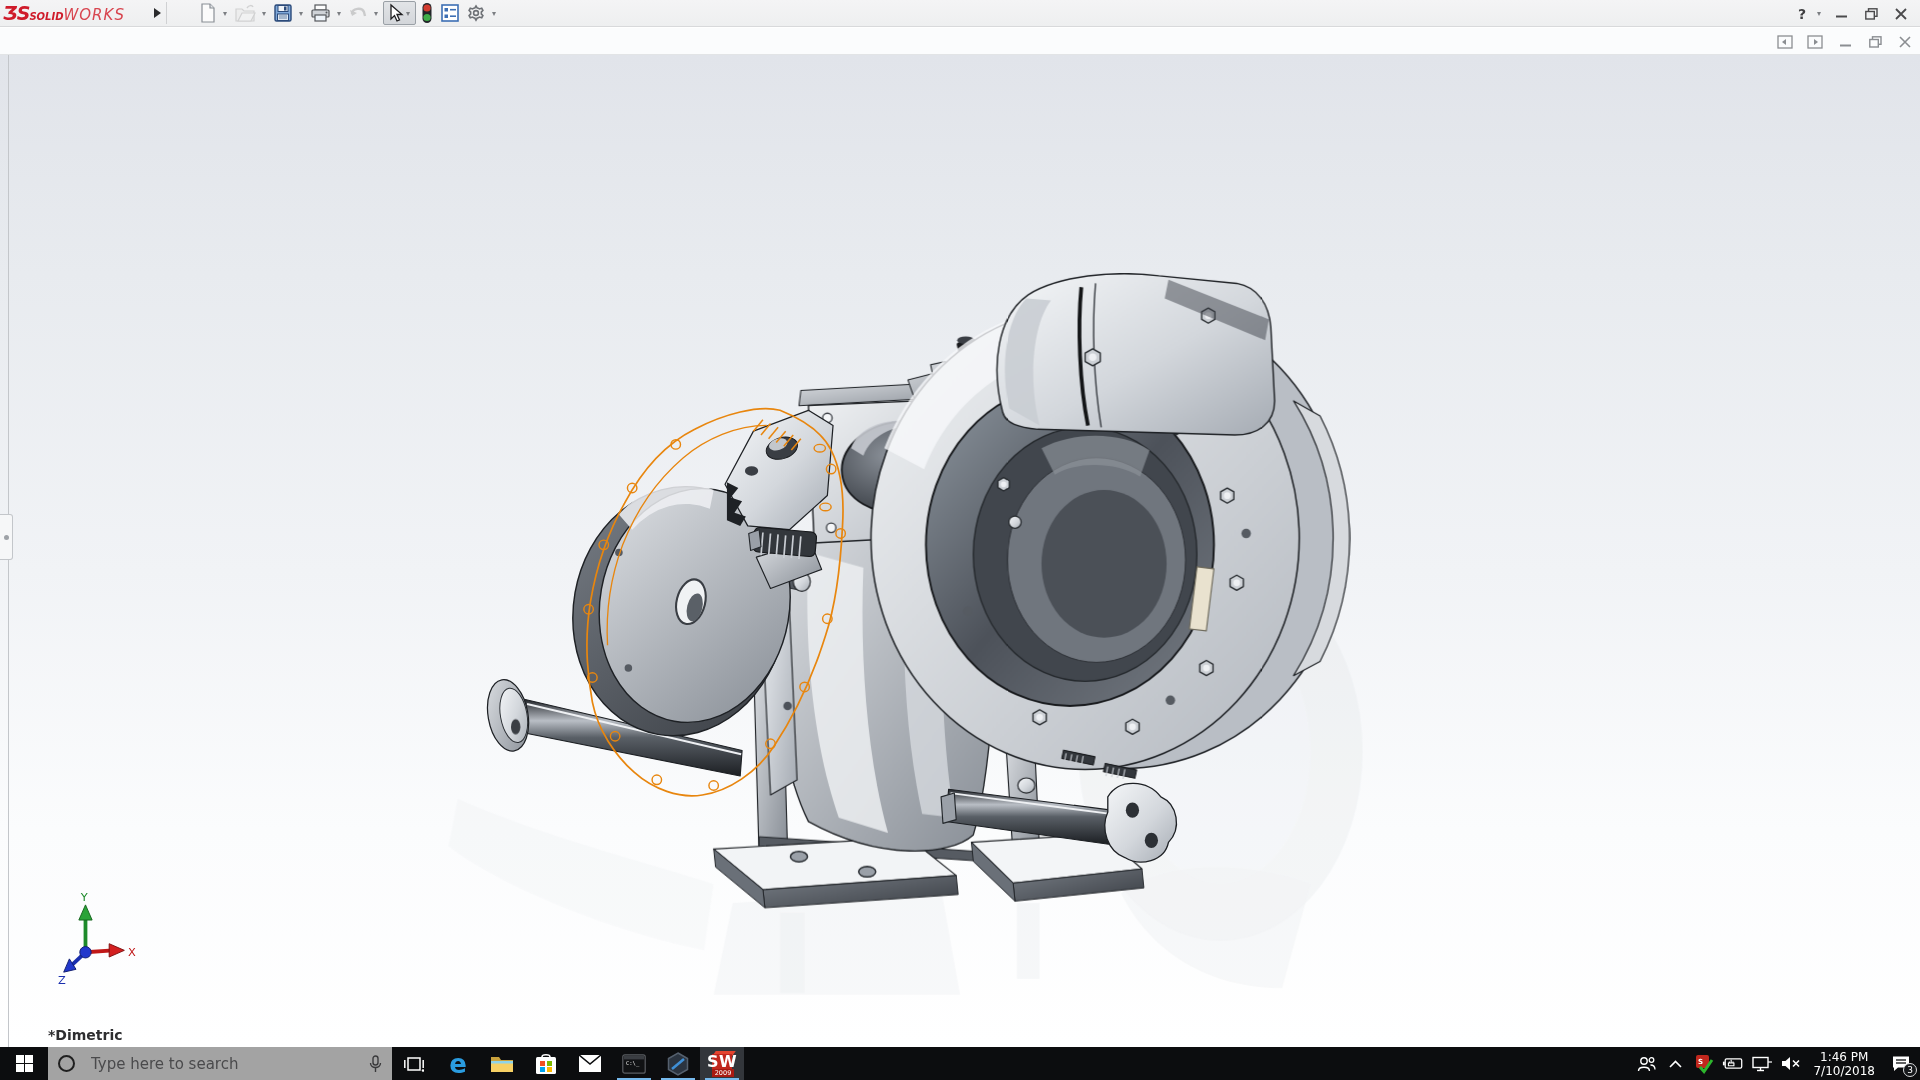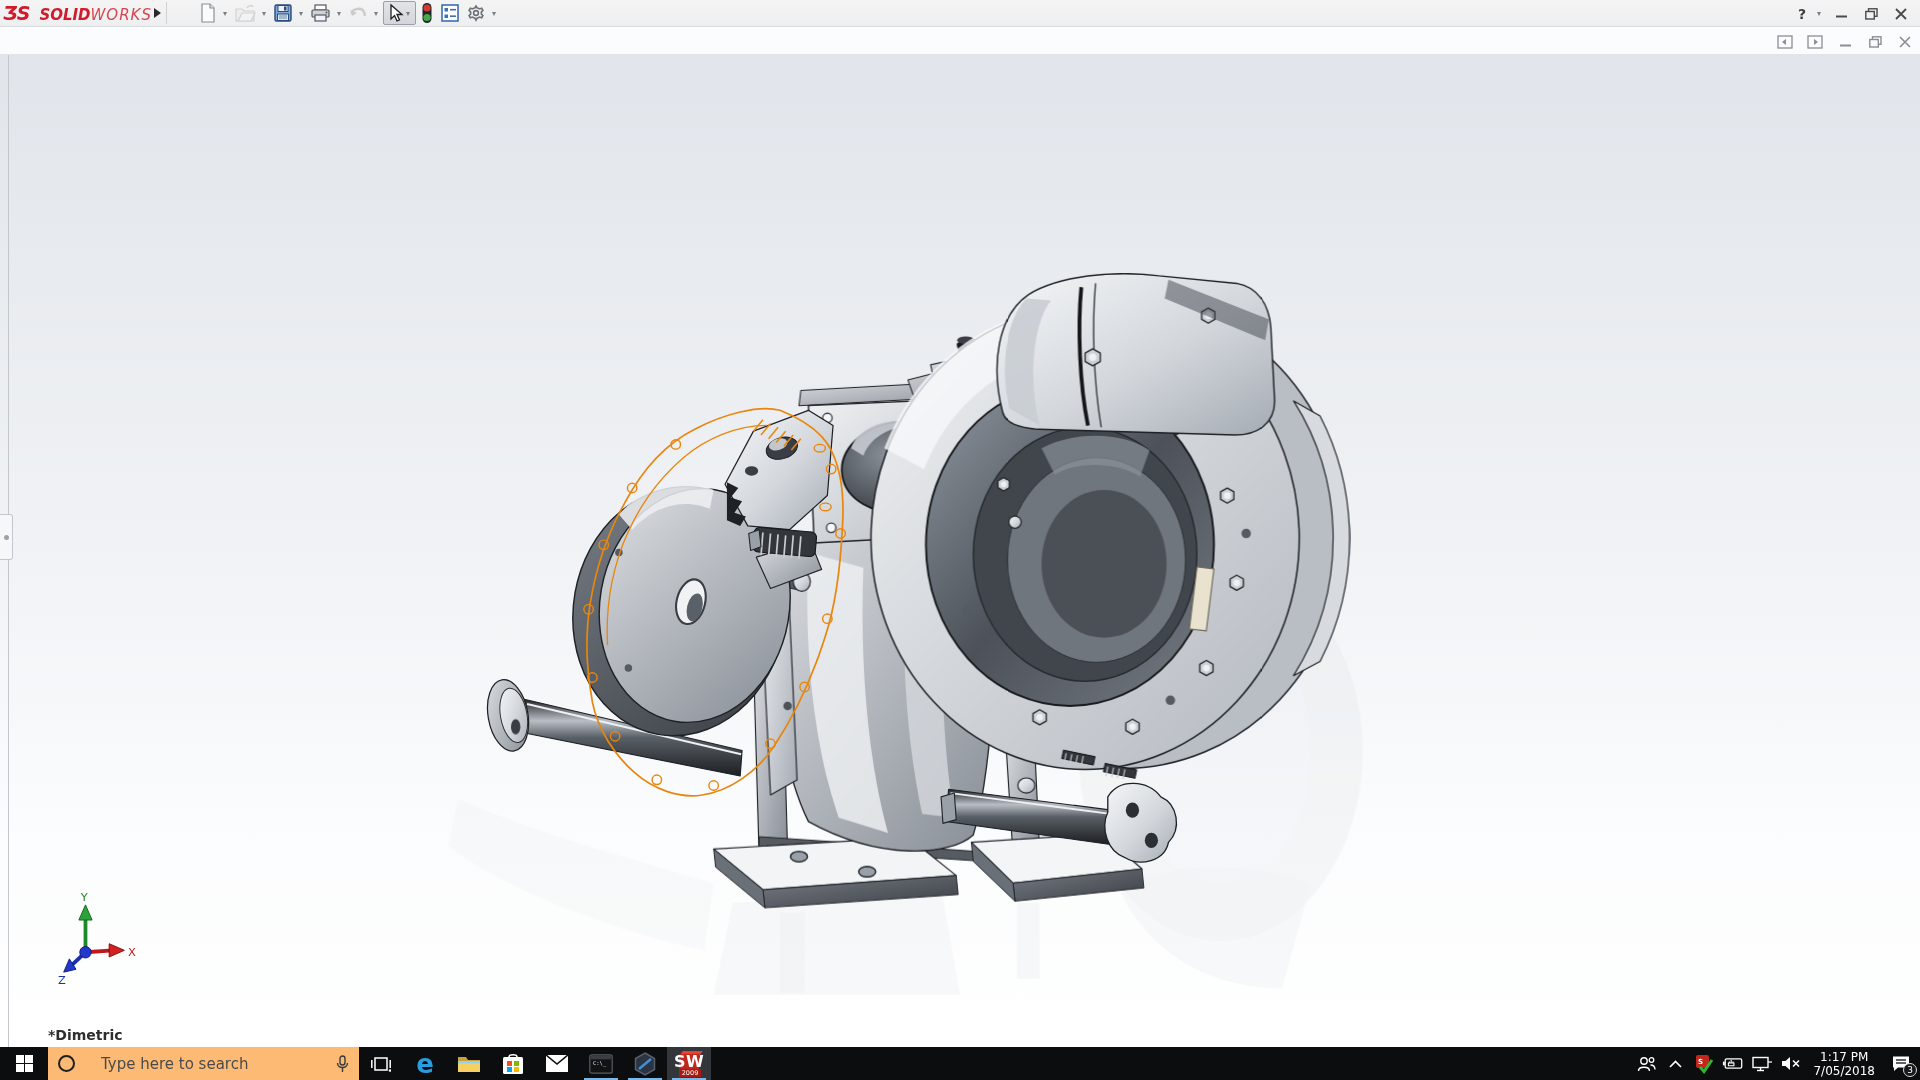--- a/index.html
+++ b/index.html
@@ -4,21 +4,21 @@
 <style>
   * { margin:0; padding:0; box-sizing:border-box; }
   html,body { width:1920px; height:1080px; overflow:hidden; font-family:"DejaVu Sans","Liberation Sans",sans-serif; background:#fff; }
 
   
   .titlebar { position:absolute; top:0; left:0; width:1920px; height:27px;
     background:linear-gradient(180deg,#f4f4f5,#eeeff0); border-bottom:1px solid #d8d9db;
     display:flex; align-items:center; }
   .brand { display:flex; align-items:baseline; padding-left:3px; width:150px; }
   .brand .glyph { font-style:italic; font-weight:bold; font-size:19px; color:#cf1b2a; letter-spacing:-1px; }
-  .brand .solid { font-style:italic; font-weight:bold; font-size:15px; color:#cf1b2a; margin-left:10px; letter-spacing:0px;}
+  .brand .solid { font-style:italic; font-weight:bold; font-size:10px; color:#cf1b2a; margin-left:0; letter-spacing:0px;}
   .brand .works { font-style:italic; font-weight:400; font-size:15px; color:#d8454f; letter-spacing:1px;}
   .flyout { width:14px; height:18px; display:flex; align-items:center; justify-content:center; cursor:pointer; }
   .tb-sep { width:1px; height:22px; background:#d0d1d3; margin:0 6px 0 2px; }
   .tools { display:flex; align-items:center; gap:2px; margin-left:24px; }
   .tool { display:flex; align-items:center; height:24px; padding:0 2px; border-radius:2px; }
   .tool.grayed { opacity:.45; filter:grayscale(.9); }
   .tool.active { background:linear-gradient(#e2e4e7,#d3d6da); border:1px solid #9aa0a6; }
   .caret { font-size:8px; color:#7b7e82; margin:0 3px 0 2px; }
   .title-center { position:absolute; left:530px; width:1270px; top:0; height:27px;
     display:flex; align-items:center; justify-content:center; font-size:13px; color:#3a3a3c; }
@@ -39,21 +39,21 @@
     border:1px solid #c3c6ca; border-left:none; border-radius:0 3px 3px 0; cursor:pointer;
     display:flex; align-items:center; justify-content:center; }
   .panel-tab .dot { width:5px; height:5px; border-radius:50%; background:#9ea2a7; }
   .view-label { position:absolute; left:14px; bottom:4px; font-size:14px; font-weight:bold; color:#2e2e30;margin-left:34px; }
   .model-svg { position:absolute; left:0; top:0; }
 
   
   .taskbar { position:absolute; bottom:0; left:0; width:1920px; height:33px; background:#0c0d0f;
     display:flex; align-items:stretch; }
   .start-btn { width:48px; display:flex; align-items:center; justify-content:center; cursor:pointer; }
-  .search-box { width:311px; background:#fdba74; display:flex; align-items:center; gap:26px; padding:0 10px; }
+  .search-box { width:344px; background:#a3a3a3; display:flex; align-items:center; gap:16px; padding:0 10px; }
   .cortana-ring { width:17px; height:17px; border:2.5px solid #1f1f1f; border-radius:50%; }
   .search-input { border:none; outline:none; flex:1; font-size:15px; color:#3f3f41; background:transparent;
     font-family:"DejaVu Sans",sans-serif; }
   .search-input::placeholder { color:#4a4a4c; opacity:1; }
   .tb-apps { display:flex; align-items:stretch; }
   .tb-app { width:44px; display:flex; align-items:center; justify-content:center; position:relative; cursor:pointer; }
   .tb-app.running::after { content:""; position:absolute; bottom:0; left:5px; right:5px; height:2px; background:#76b9ed; }
   .tb-app.active-app { background:#33363b; }
   .tray { margin-left:auto; display:flex; align-items:center; gap:7px; padding-right:4px; }
   .tray-icon { display:flex; align-items:center; justify-content:center; width:22px; height:28px; cursor:pointer; }
@@ -629,22 +629,22 @@
         <line x1="17" y1="6" x2="21" y2="6" stroke="#fff" stroke-width="1.2"></line>
       </svg>
     </span>
     <span class="tray-icon">
       <svg width="20" height="15" viewBox="0 0 20 15">
         <polygon points="1,5 4.5,5 9,1 9,14 4.5,10 1,10" fill="#fff"></polygon>
         <path d="M12,4.5 L18,10.5 M18,4.5 L12,10.5" stroke="#fff" stroke-width="1.6"></path>
       </svg>
     </span>
     <div class="clock">
-      <div>1:17 PM</div>
-      <div>7/05/2018</div>
+      <div>1:46 PM</div>
+      <div>7/10/2018</div>
     </div>
     <div class="action-center">
       <svg width="20" height="18" viewBox="0 0 20 18">
         <path d="M2,1.5 L18,1.5 L18,12.5 L7,12.5 L3,16 L3,12.5 L2,12.5 Z" fill="#fff"></path>
         <line x1="5" y1="5" x2="15" y2="5" stroke="#0c0d0f" stroke-width="1.3"></line>
         <line x1="5" y1="8" x2="15" y2="8" stroke="#0c0d0f" stroke-width="1.3"></line>
       </svg>
       <span class="badge">3</span>
     </div>
   </div>

